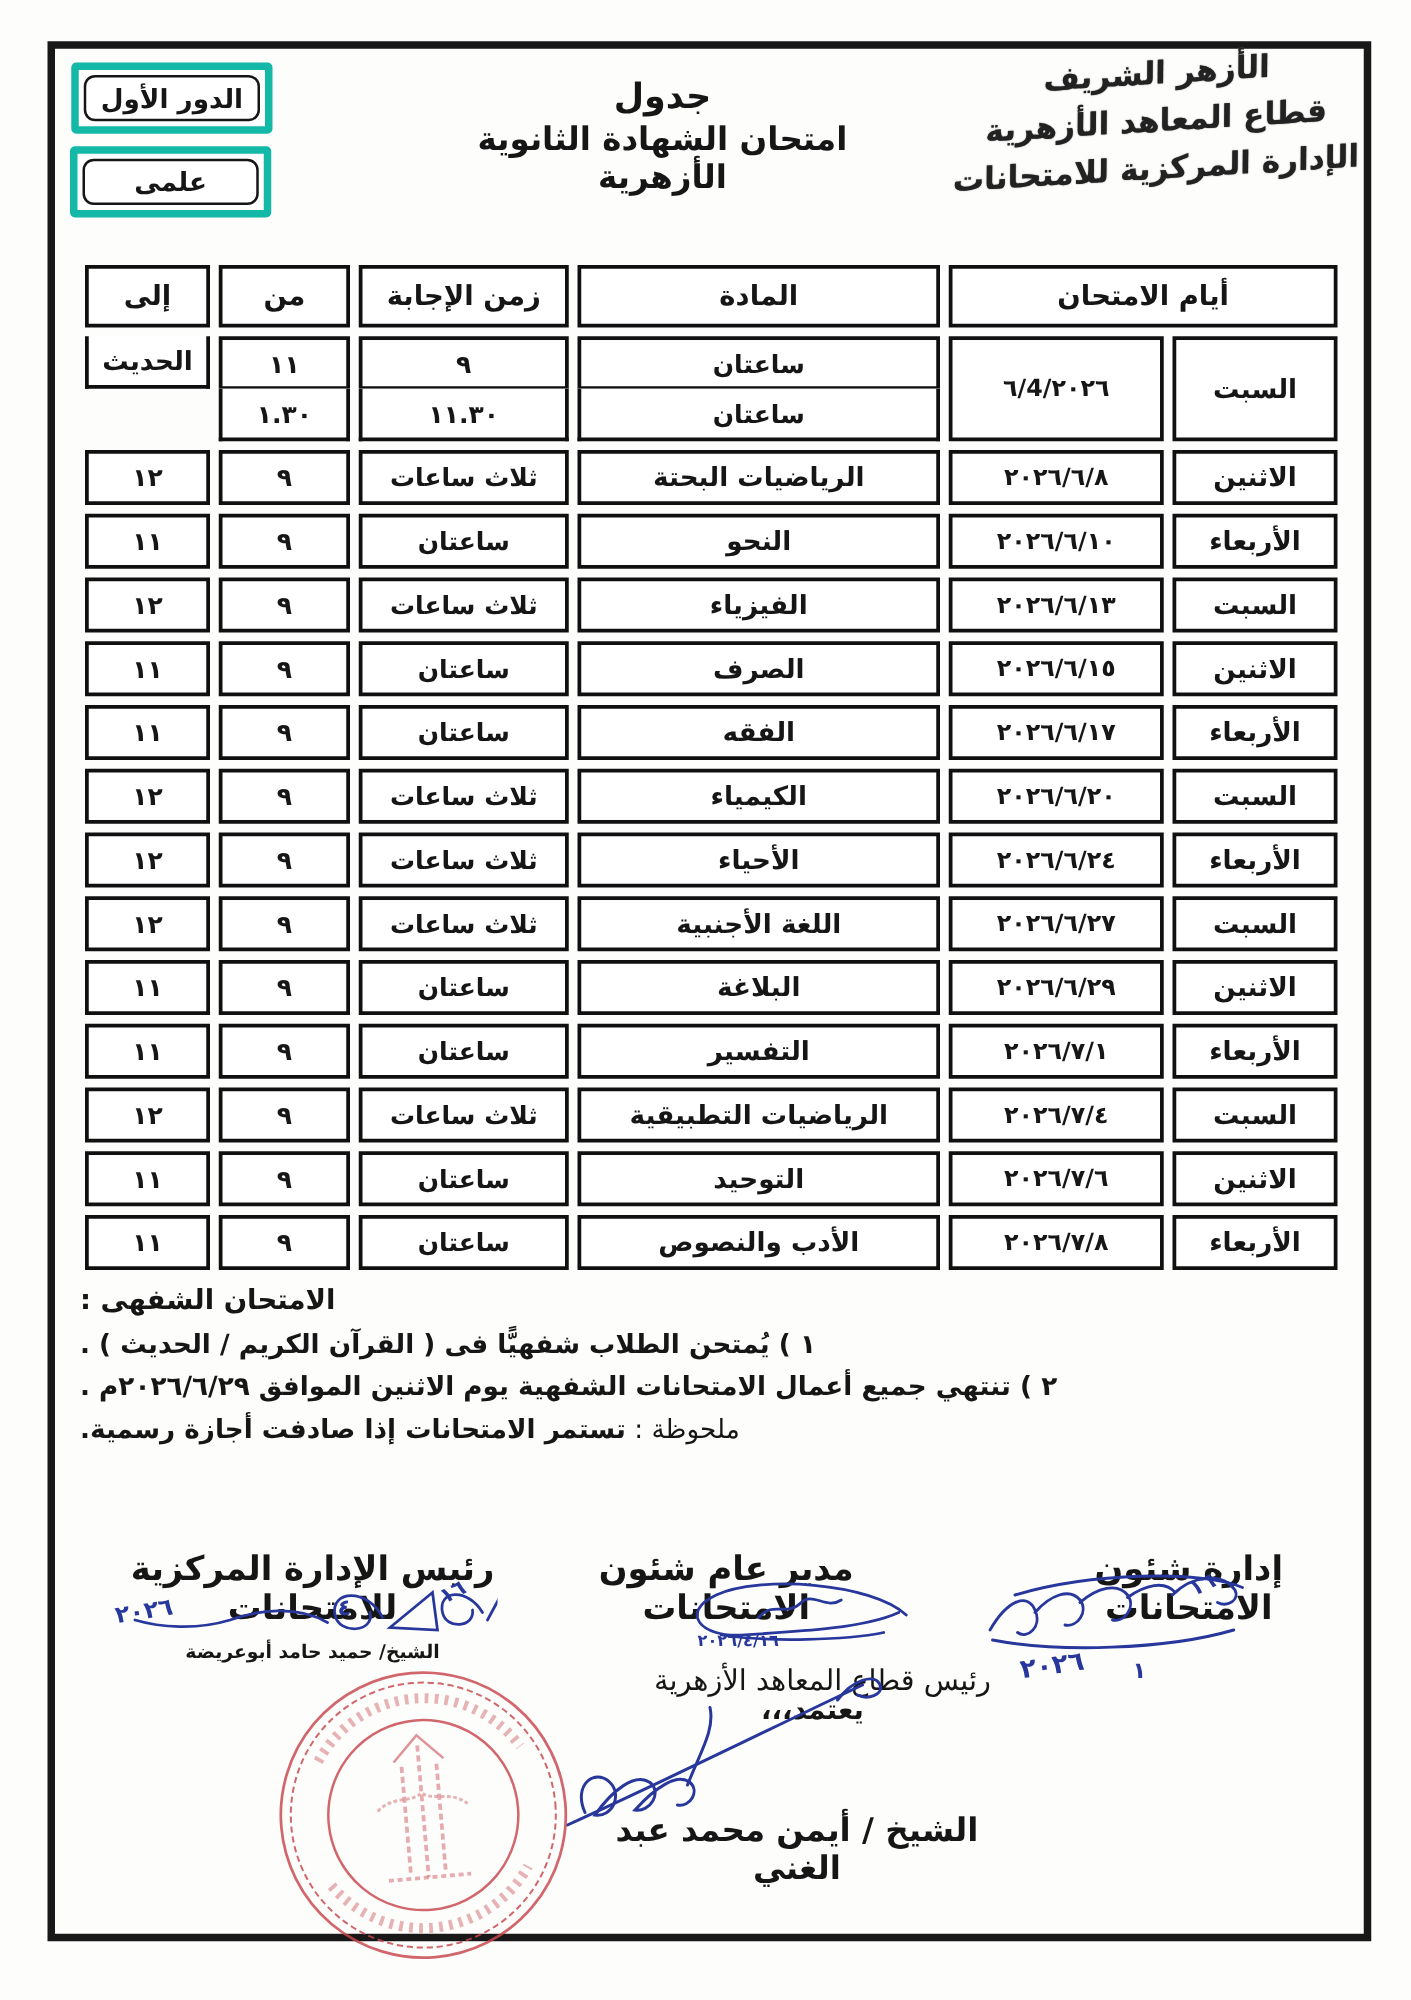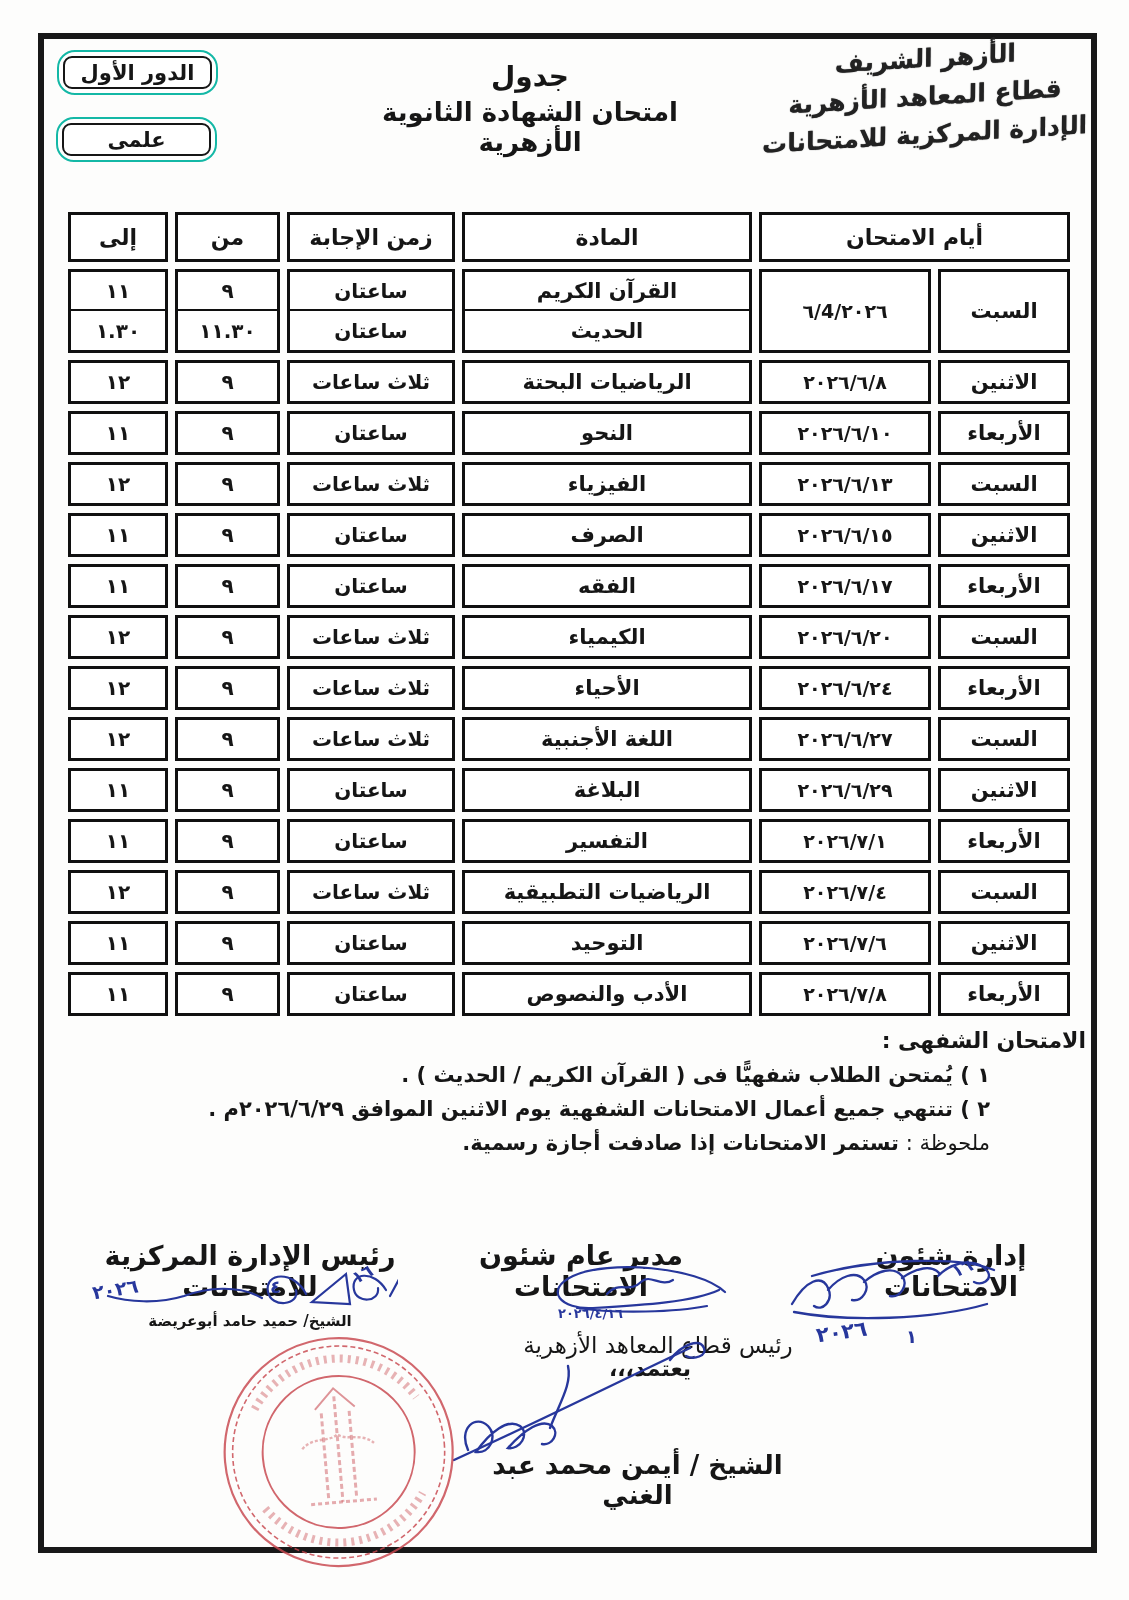--- a/index.html
+++ b/index.html
@@ -7,22 +7,22 @@
   .page {
     position:relative; width:1129px; height:1600px; background:#fdfdfc;
     direction:rtl; color:#161616; overflow:hidden; margin:0 auto;
   }
   .frame {
     position:absolute; left:38px; top:33px; width:1059px; height:1520px;
     border:6px solid #181818;
   }
   
   .badge {
-    position:absolute; width:161px; height:45px;
-    border:2px solid #14b8a6; border-radius:18px; padding:4px; background:#fff;
+    position:absolute; width:161px; height:57px;
+    border:6px solid #14b8a6; border-radius:4px; padding:4px; background:#fff;
   }
   .badge-inner {
     width:100%; height:100%; border:2px solid #161616; border-radius:9px;
     display:flex; align-items:center; justify-content:center;
     font-size:21px; font-weight:700;
   }
   .badge.round { left:57px; top:50px; }
   .badge.track { left:56px; top:117px; }
   
   .doc-title { position:absolute; left:330px; top:60px; width:400px; text-align:center; }
@@ -54,21 +54,21 @@
   .cell.date { font-size:19px; }
   .cell.subject { font-size:21px; }
   .cell.duration { font-size:20px; }
   .cell.from, .cell.to { font-size:20px; font-weight:800; }
   .trow.group { grid-template-rows:42px 42px; row-gap:0; }
   .g-day  { grid-column:1; grid-row:1 / span 2; }
   .g-date { grid-column:2; grid-row:1 / span 2; }
   .sub-top { border-bottom:2px solid #101010; }
   .sub-bottom { border-top:none; }
   
-  .notes { position:absolute; left:64px; top:1028px; width:1022px; text-align:right; }
+  .notes { position:absolute; left:64px; top:1028px; width:1022px; text-align:left; }
   .notes-title { font-size:22px; font-weight:900; letter-spacing:-1px; }
   .note-item { font-size:21px; font-weight:700; padding-left:0; padding-right:96px; margin-top:10px; }
   .remark { font-size:21px; padding-right:96px; margin-top:10px; }
   .remark .lbl { font-weight:400; }
   .remark .strong { font-weight:900; letter-spacing:-1px; }
   
   .sig-title { position:absolute; text-align:center; font-size:27px; font-weight:800; }
   .sig-title.r { left:812px; top:1240px; width:278px; }
   .sig-title.m { left:433px; top:1240px; width:296px; }
   .sig-title.l { left:70px;  top:1240px; width:360px; }
@@ -125,21 +125,20 @@
       <div class="cell">أيام الامتحان</div>
       <div class="cell">المادة</div>
       <div class="cell">زمن الإجابة</div>
       <div class="cell">من</div>
       <div class="cell">إلى</div>
     </div>
 
     <div class="trow group">
       <div class="cell day g-day">السبت</div>
       <div class="cell date g-date">٢٠٢٦/4/٦</div>
-      <div class="cell subject sub-top">القرآن الكريم</div>
       <div class="cell duration sub-top">ساعتان</div>
       <div class="cell from sub-top">٩</div>
       <div class="cell to sub-top">١١</div>
       <div class="cell subject sub-bottom">الحديث</div>
       <div class="cell duration sub-bottom">ساعتان</div>
       <div class="cell from sub-bottom">١١.٣٠</div>
       <div class="cell to sub-bottom">١.٣٠</div>
     </div>
 
     <div class="trow data">

